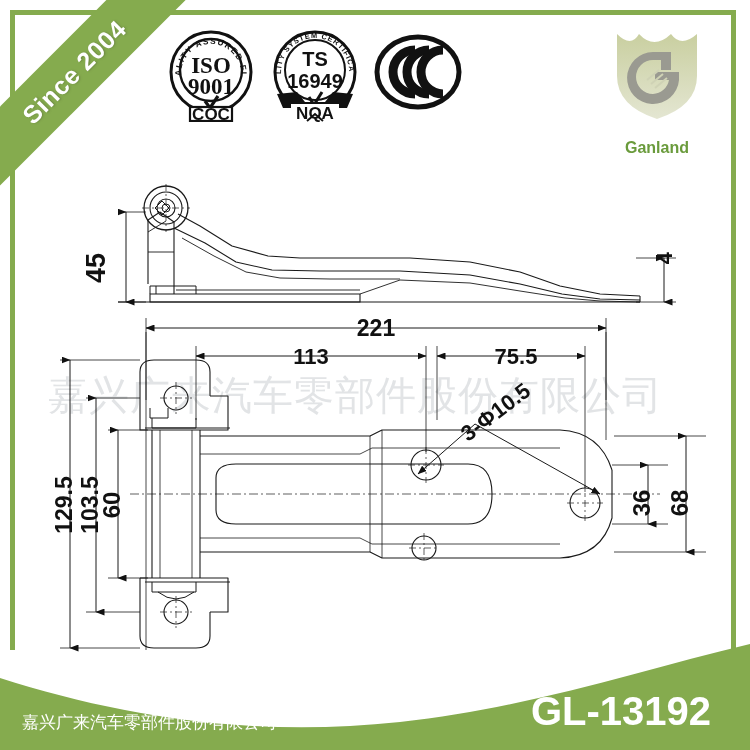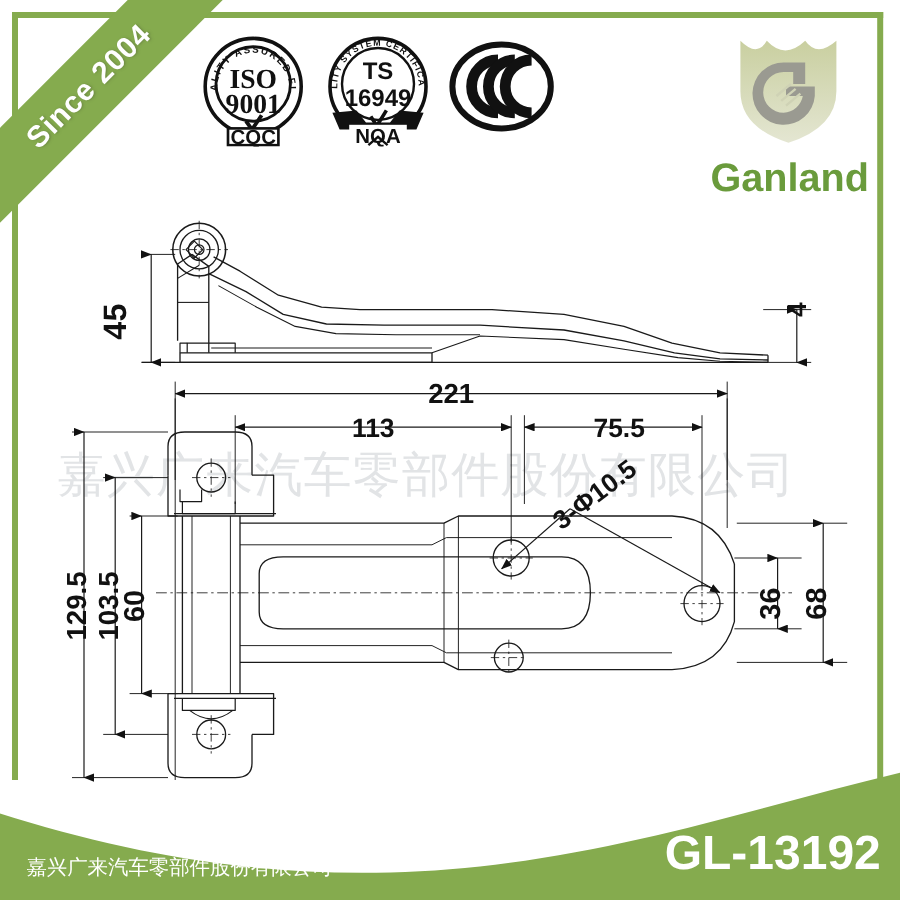--- a/index.html
+++ b/index.html
@@ -43,22 +43,22 @@
     font-family:"Liberation Sans", sans-serif;
   }
 
   
   .certs{position:absolute;left:165px;top:22px;z-index:5;display:flex;align-items:center;gap:10px;}
   .cert{position:relative;}
 
   
   .logo-block{position:absolute;left:592px;top:24px;width:130px;z-index:5;text-align:center;}
   .logo-name{
-    margin-top:2px;
-    font-size:33px;font-weight:bold;color:#6a9b3c;
+    margin-top:13px;
+    font-size:16px;font-weight:bold;color:#6a9b3c;
     font-family:"Liberation Sans", sans-serif;
     letter-spacing:0px;
   }
 
   
   .drawing{position:absolute;left:0;top:0;width:750px;height:690px;z-index:3;}
 
   
   .watermark{
     position:absolute;left:48px;top:368px;
@@ -71,21 +71,21 @@
 
   
   .footer{position:absolute;left:0;bottom:0;width:750px;height:120px;z-index:7;}
   .footer-company{
     position:absolute;left:22px;bottom:16px;
     color:#ffffff;font-size:17px;
     font-family:"DejaVu Sans", sans-serif;
     z-index:9;white-space:nowrap;
   }
   .footer-code{
-    position:absolute;right:16px;bottom:16px;
+    position:absolute;right:39px;bottom:16px;
     color:#ffffff;font-size:40px;font-weight:bold;
     font-family:"Liberation Sans", sans-serif;
     letter-spacing:0px;z-index:9;white-space:nowrap;
   }
   .dimtext{font-family:"Liberation Sans", sans-serif;font-weight:bold;}
 </style>
 </head>
 <body>
 
 <div id="page">

